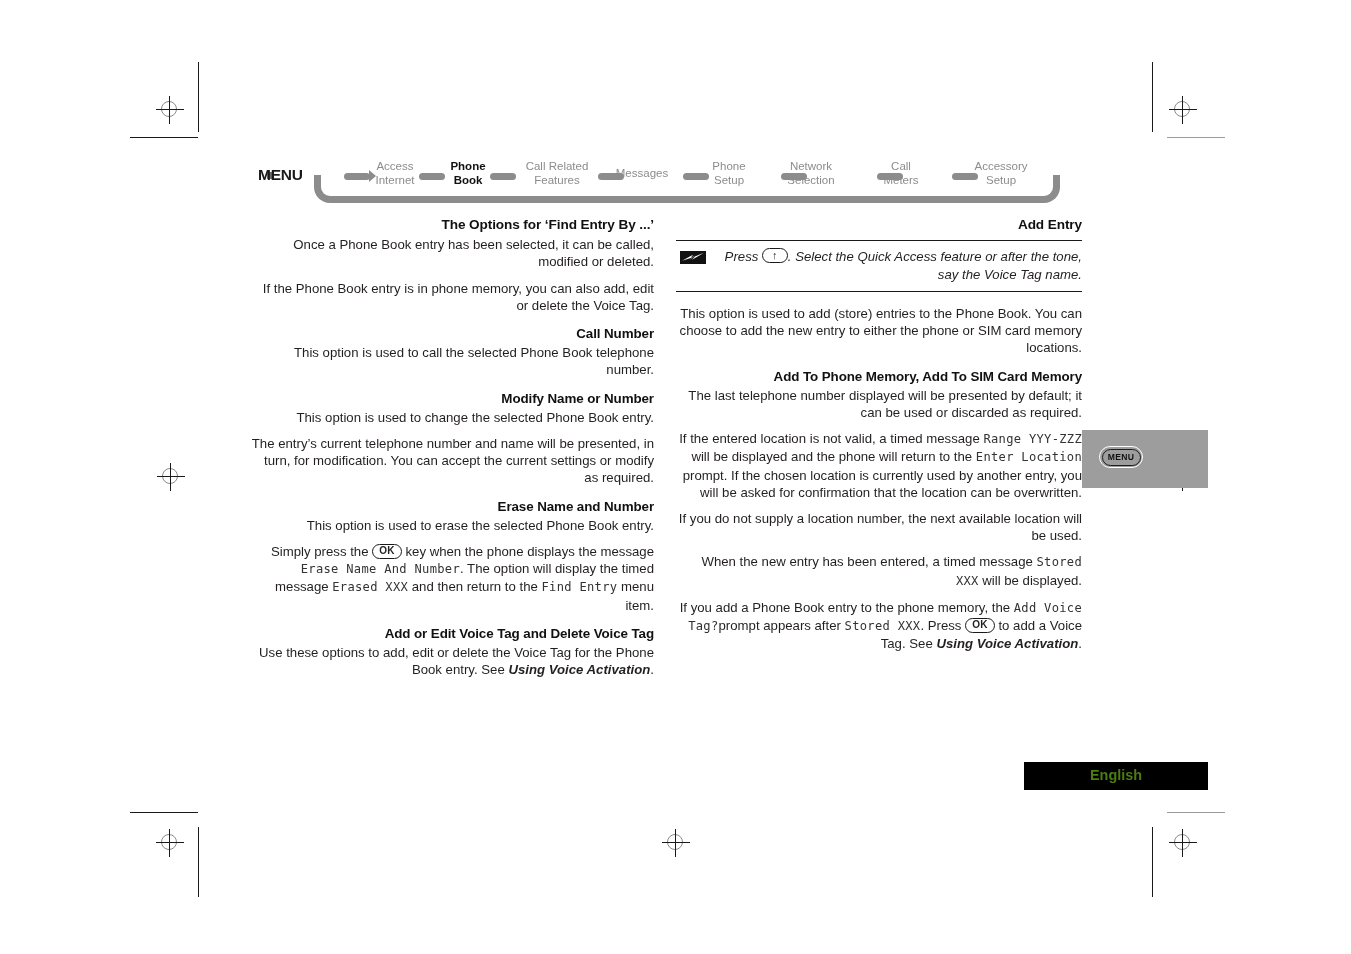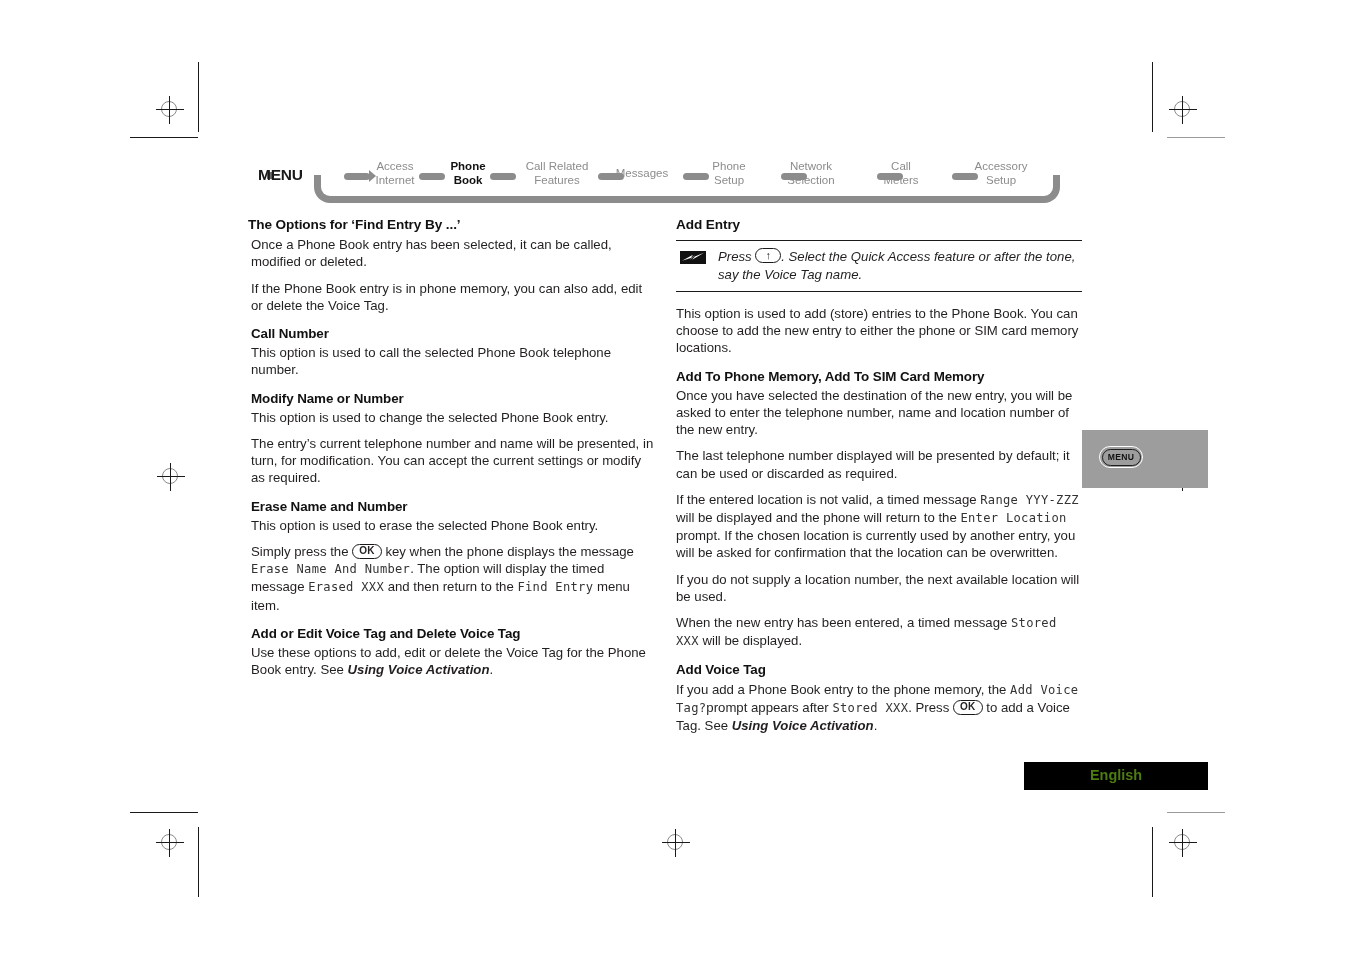--- a/index.html
+++ b/index.html
@@ -115,20 +115,21 @@
   }
 
   
   .col {
     position: absolute;
     top: 216px;
     width: 406px;
     font-size: 13.2px;
     line-height: 17.2px;
     color: #231f20;
+    text-align: right;
   }
   .col-left  { left: 248px; }
   .col-right { left: 676px; }
 
   h2.sect {
     font-size: 13.6px;
     font-weight: bold;
     margin: 0 0 3px 0;
     color: #111;
     letter-spacing: -0.1px;
@@ -412,37 +413,35 @@
     </div>
     <div class="noteTxt">
       <span>Press</span>
       <span class="key arrow">↑</span><span>. Select the Quick Access feature or after the tone, say the Voice Tag name.</span>
     </div>
   </div>
 
   <p class="body">This option is used to add (store) entries to the Phone Book. You can choose to add the new entry to either the phone or SIM card memory locations.</p>
 
   <h3 class="sub">Add To Phone Memory, Add To SIM Card Memory</h3>
-  <p class="body">Once you have selected the destination of the new entry, you will be asked to enter the telephone number, name and location number of the new entry.</p>
   <p class="body">The last telephone number displayed will be presented by default; it can be used or discarded as required.</p>
   <p class="body">
     <span>If the entered location is not valid, a timed message</span>
     <span class="lcd">Range YYY-ZZZ</span>
     <span>will be displayed and the phone will return to the</span>
     <span class="lcd">Enter Location</span>
     <span>prompt. If the chosen location is currently used by another entry, you will be asked for confirmation that the location can be overwritten.</span>
   </p>
   <p class="body">If you do not supply a location number, the next available location will be used.</p>
   <p class="body">
     <span>When the new entry has been entered, a timed message</span>
     <span class="lcd">Stored XXX</span>
     <span>will be displayed.</span>
   </p>
 
-  <h3 class="sub">Add Voice Tag</h3>
   <p class="body">
     <span>If you add a Phone Book entry to the phone memory, the</span>
     <span class="lcd">Add Voice Tag?</span><span>prompt appears after</span>
     <span class="lcd">Stored XXX</span><span>. Press</span>
     <span class="key">OK</span>
     <span>to add a Voice Tag. See</span>
     <span class="ital-bold">Using Voice Activation</span><span>.</span>
   </p>
 </div>
 

